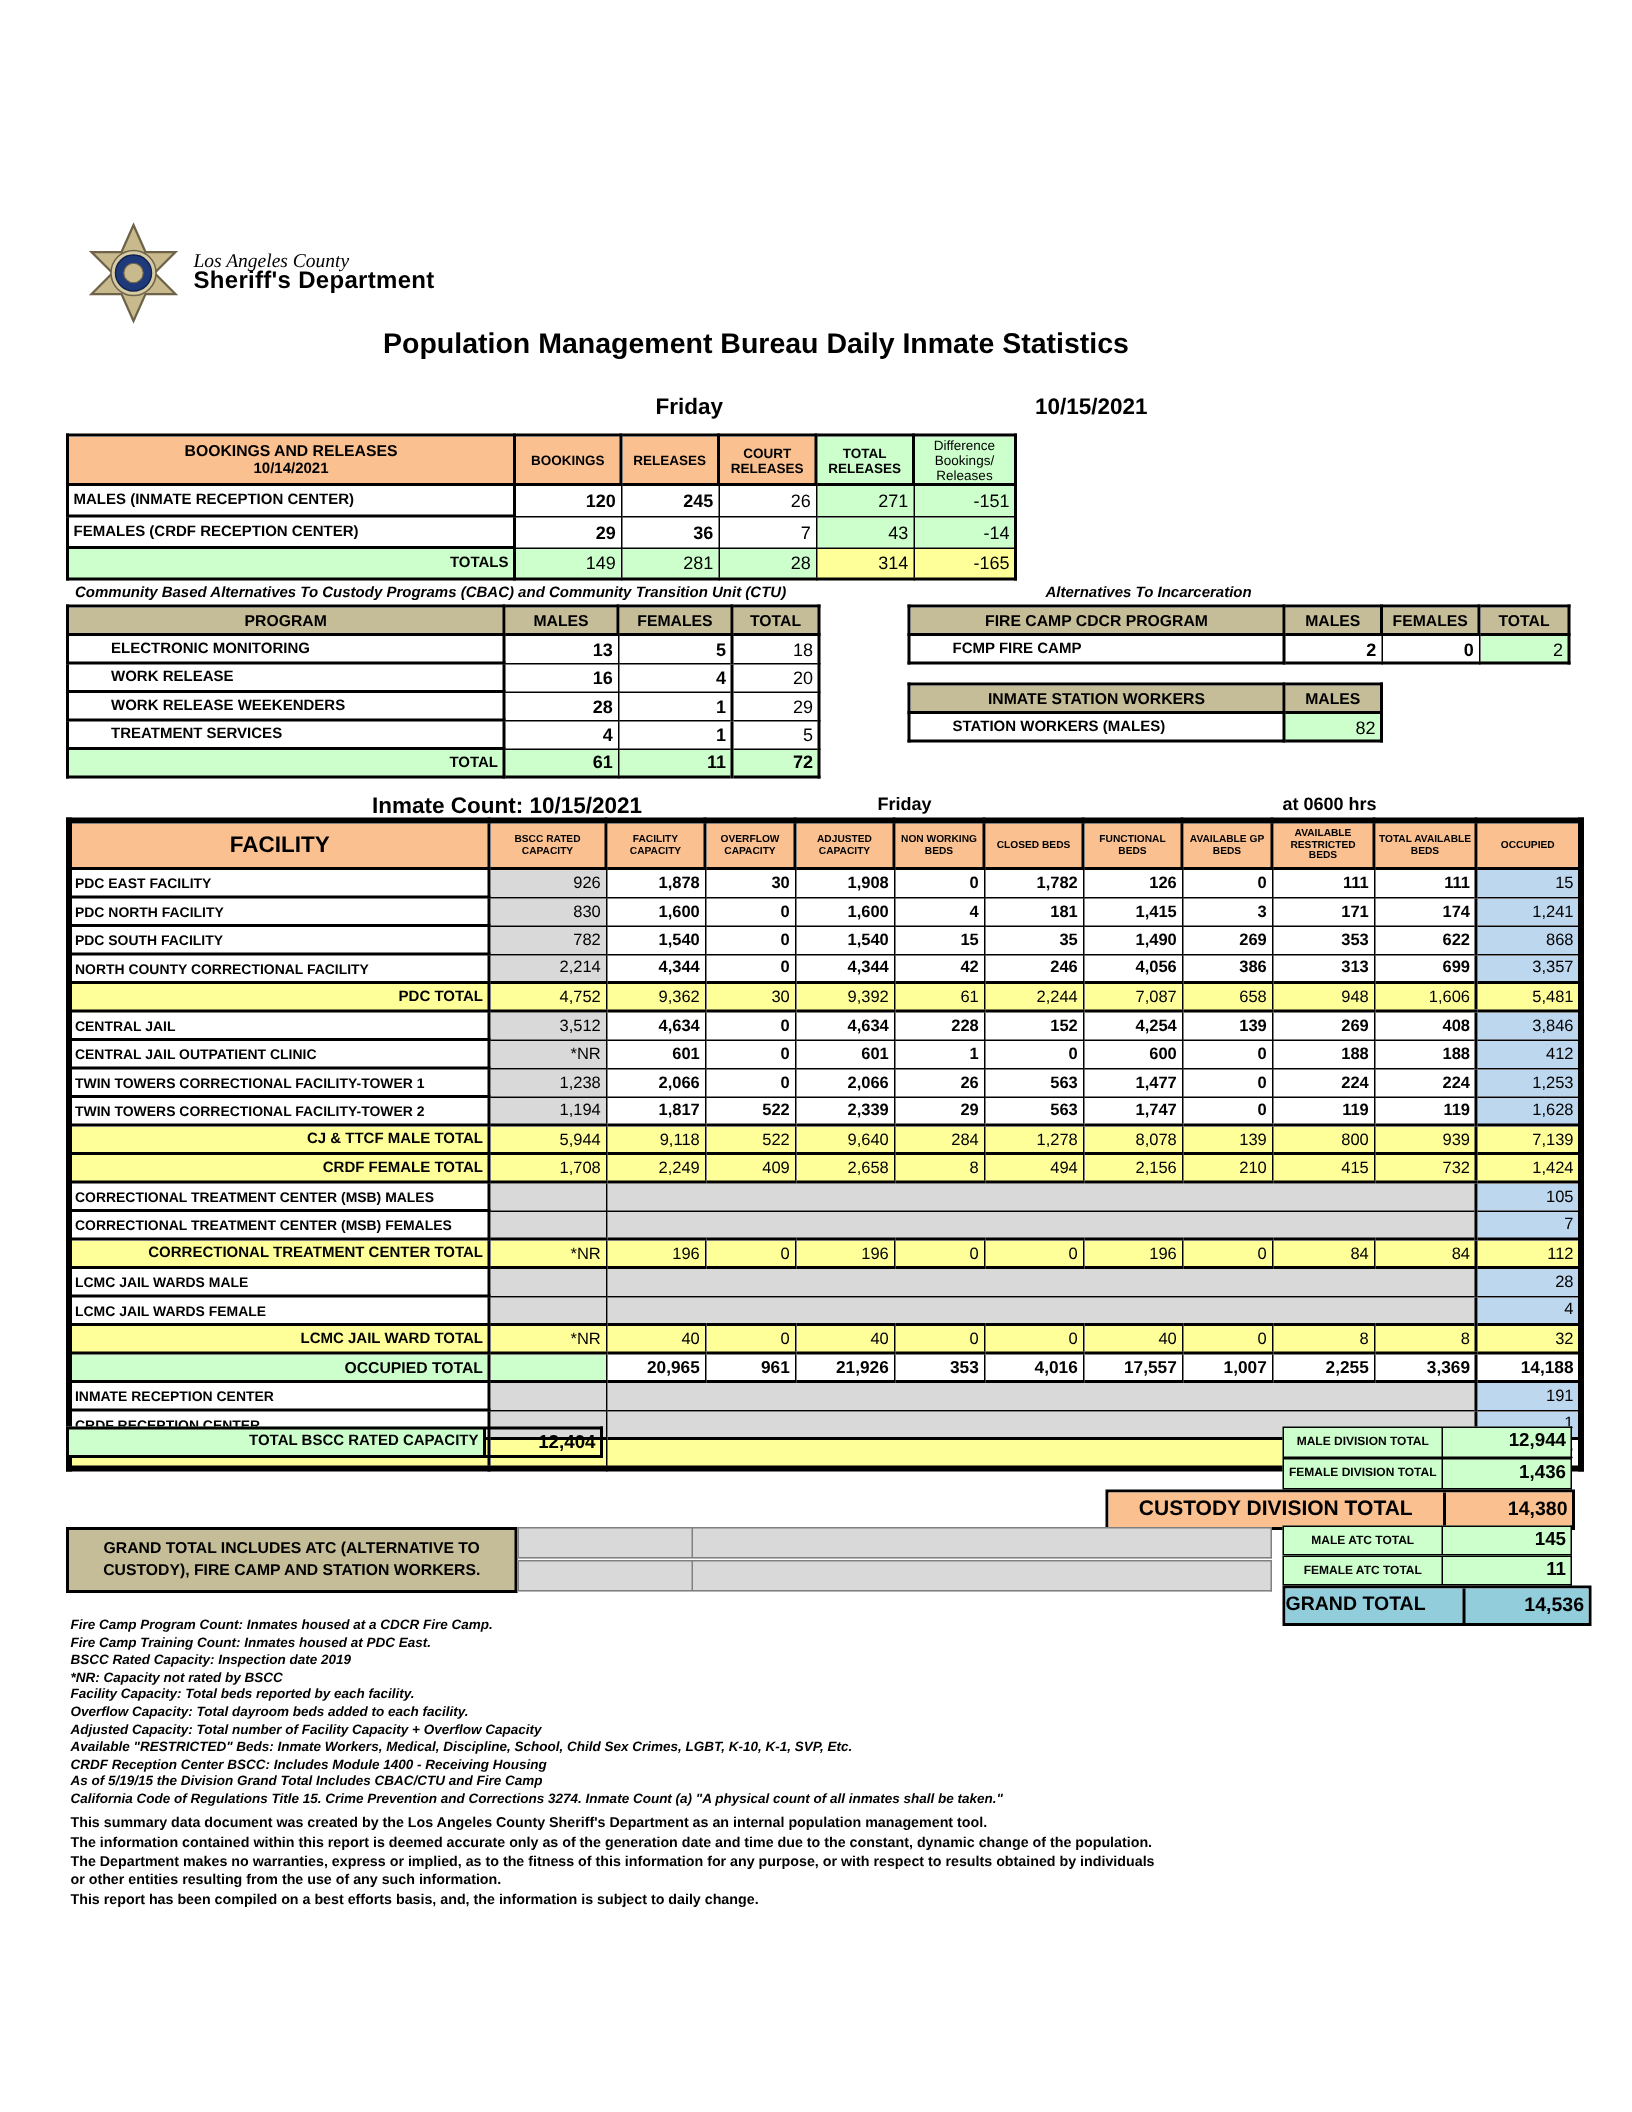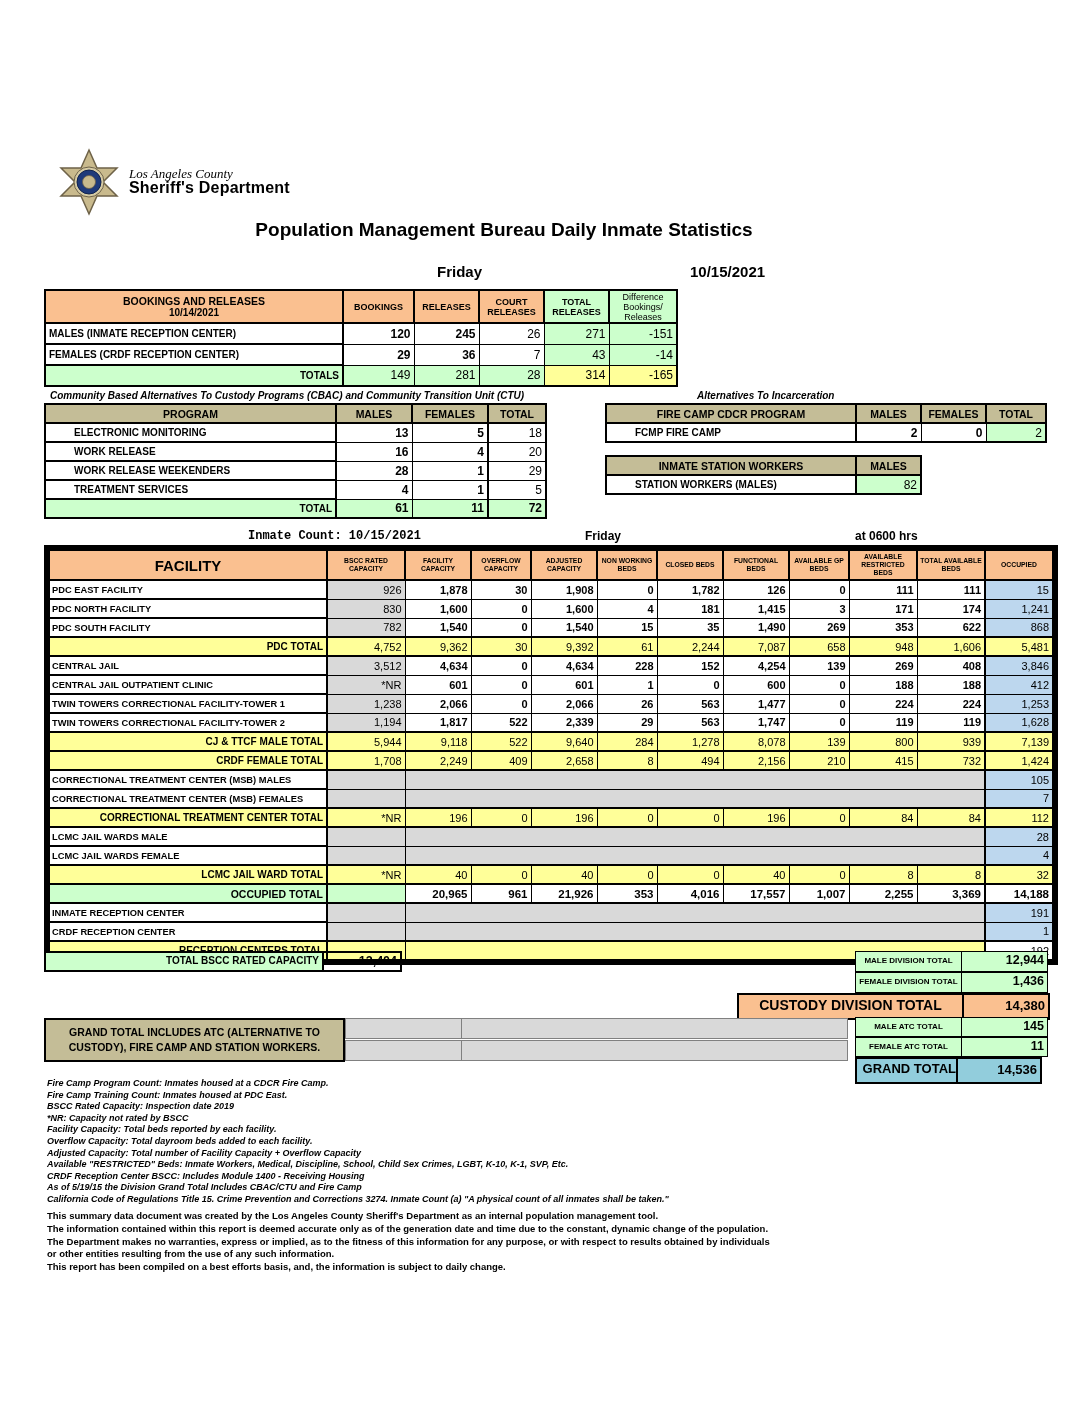--- a/index.html
+++ b/index.html
@@ -37,21 +37,21 @@
   .small-title{position:absolute;font-size:10px;font-weight:bold;font-style:italic;}
   #cbac{position:absolute;left:44px;top:403px;width:501px;}
   #firecamp{position:absolute;left:605px;top:403px;width:440px;}
   #station{position:absolute;left:605px;top:455px;width:315px;}
   #cbac th,#firecamp th,#station th{font-size:10.5px;font-weight:bold;text-align:center;
       background:#C4BD97;border:2px solid #000;height:17px;}
   #cbac td,#firecamp td,#station td{height:17px;padding-left:28px;}
   #cbac .lbl,#firecamp .lbl,#station .lbl{font-size:10px;font-weight:bold;border:2px solid #000;}
   #cbac .num,#firecamp .num,#station .num{font-size:12px;}
   
-  #factable{position:absolute;left:44px;top:545px;width:1008px;border:6px solid #000000;}
+  #factable{position:absolute;left:44px;top:545px;width:1008px;border:4px solid #000000;}
   #factable th{border:2px solid #000;}
   .fac-head{font-size:15px;font-weight:bold;text-align:center;background:#FAC090;}
   .col-head{font-size:6.8px;font-weight:bold;text-align:center;background:#FAC090;
             white-space:normal;line-height:1.15;padding:1px;}
   #factable td{height:17px;font-size:11px;}
   #factable td.flbl{font-size:9.3px;font-weight:bold;border:2px solid #000;padding-left:2px;}
   #factable tr.subtotal td, #factable tr.reception td{border-top:2px solid #000;border-bottom:2px solid #000;}
   #factable tr.subtotal td.flbl, #factable tr.reception td.flbl{font-size:10px;text-align:right;}
   #factable tr.grand td{border-top:2px solid #000;border-bottom:2px solid #000;font-size:11.5px;}
   #factable tr.grand td.flbl{font-size:10.5px;text-align:right;background:#CCFFCC;}
@@ -73,22 +73,22 @@
   .custody .cval{width:86px;background:#FAC090;border-left:2px solid #000;font-size:13px;
       font-weight:bold;text-align:right;padding:3px 3px 0 0;box-sizing:border-box;}
   
   .atc-note{position:absolute;left:44px;width:301px;height:44px;background:#C4BD97;
       border:2px solid #000;box-sizing:border-box;text-align:center;font-size:10.5px;
       font-weight:bold;padding-top:5px;line-height:1.45;}
   .atc-gray{position:absolute;display:flex;}
   .atc-gray .g1{width:117px;height:21px;background:#D9D9D9;border:1px solid #808080;box-sizing:border-box;}
   .atc-gray .g2{width:386px;height:21px;background:#D9D9D9;border:1px solid #808080;border-left:none;box-sizing:border-box;}
   .grand-row{position:absolute;left:855px;display:flex;border:2.5px solid #000;}
-  .grand-row .glbl{width:99px;background:#92CDDC;font-size:13px;font-weight:bold;
-      text-align:right;padding-top:2px;box-sizing:border-box;}
+  .grand-row .glbl{width:118px;background:#92CDDC;font-size:13px;font-weight:bold;
+      text-align:left;padding-top:2px;box-sizing:border-box;}
   .grand-row .gval{width:84px;background:#92CDDC;border-left:2px solid #000;font-size:13px;
       font-weight:bold;text-align:right;padding:3px 3px 0 0;box-sizing:border-box;}
   
   .footnotes{position:absolute;left:47px;top:1078px;font-size:9px;font-weight:bold;
       font-style:italic;line-height:11.6px;}
   .disclaimer{position:absolute;left:47px;top:1210px;font-size:9.5px;font-weight:bold;
       line-height:12.8px;}
 </style>
 </head>
 <body>
@@ -251,21 +251,21 @@
     </tr>
       </thead>
     <tbody>
         <tr>
       <td class="lbl">STATION WORKERS (MALES)</td>
       <td class="num green">82</td>
     </tr>
       </tbody>
   </table>
 
-  <span class="abs" style="left:248px;top:529px;font-size:12px;font-family:Liberation Mono, monospace;">Inmate Count: 10/15/2021</span>
+  <span class="abs" style="left:248px;top:529px;font-size:15px;">Inmate Count: 10/15/2021</span>
   <span class="abs" style="left:585px;top:529px;font-size:12px;">Friday</span>
   <span class="abs" style="left:855px;top:529px;font-size:12px;">at 0600 hrs</span>
 
   <table id="factable">
     <colgroup>
       <col style="width:280px">
         <col style="width:78px">
         <col style="width:66px">
         <col style="width:60px">
       <col style="width:66px">
@@ -329,20 +329,34 @@
           <td class="num bold">0</td>
           <td class="num bold">1,540</td>
           <td class="num bold">15</td>
           <td class="num bold">35</td>
           <td class="num bold">1,490</td>
           <td class="num bold">269</td>
           <td class="num bold">353</td>
           <td class="num bold">622</td>
           <td class="num blue occ-sep">868</td>
         </tr>
+        <tr class="data">
+          <td class="flbl">NORTH COUNTY CORRECTIONAL FACILITY</td>
+          <td class="num gray">2,214</td>
+          <td class="num bold">4,344</td>
+          <td class="num bold">0</td>
+          <td class="num bold">4,344</td>
+          <td class="num bold">42</td>
+          <td class="num bold">246</td>
+          <td class="num bold">4,056</td>
+          <td class="num bold">386</td>
+          <td class="num bold">313</td>
+          <td class="num bold">699</td>
+          <td class="num blue occ-sep">3,357</td>
+        </tr>
         <tr class="subtotal">
           <td class="flbl yellow">PDC TOTAL</td>
           <td class="num yellow">4,752</td>
           <td class="num yellow">9,362</td>
           <td class="num yellow">30</td>
           <td class="num yellow">9,392</td>
           <td class="num yellow">61</td>
           <td class="num yellow">2,244</td>
           <td class="num yellow">7,087</td>
           <td class="num yellow">658</td>

